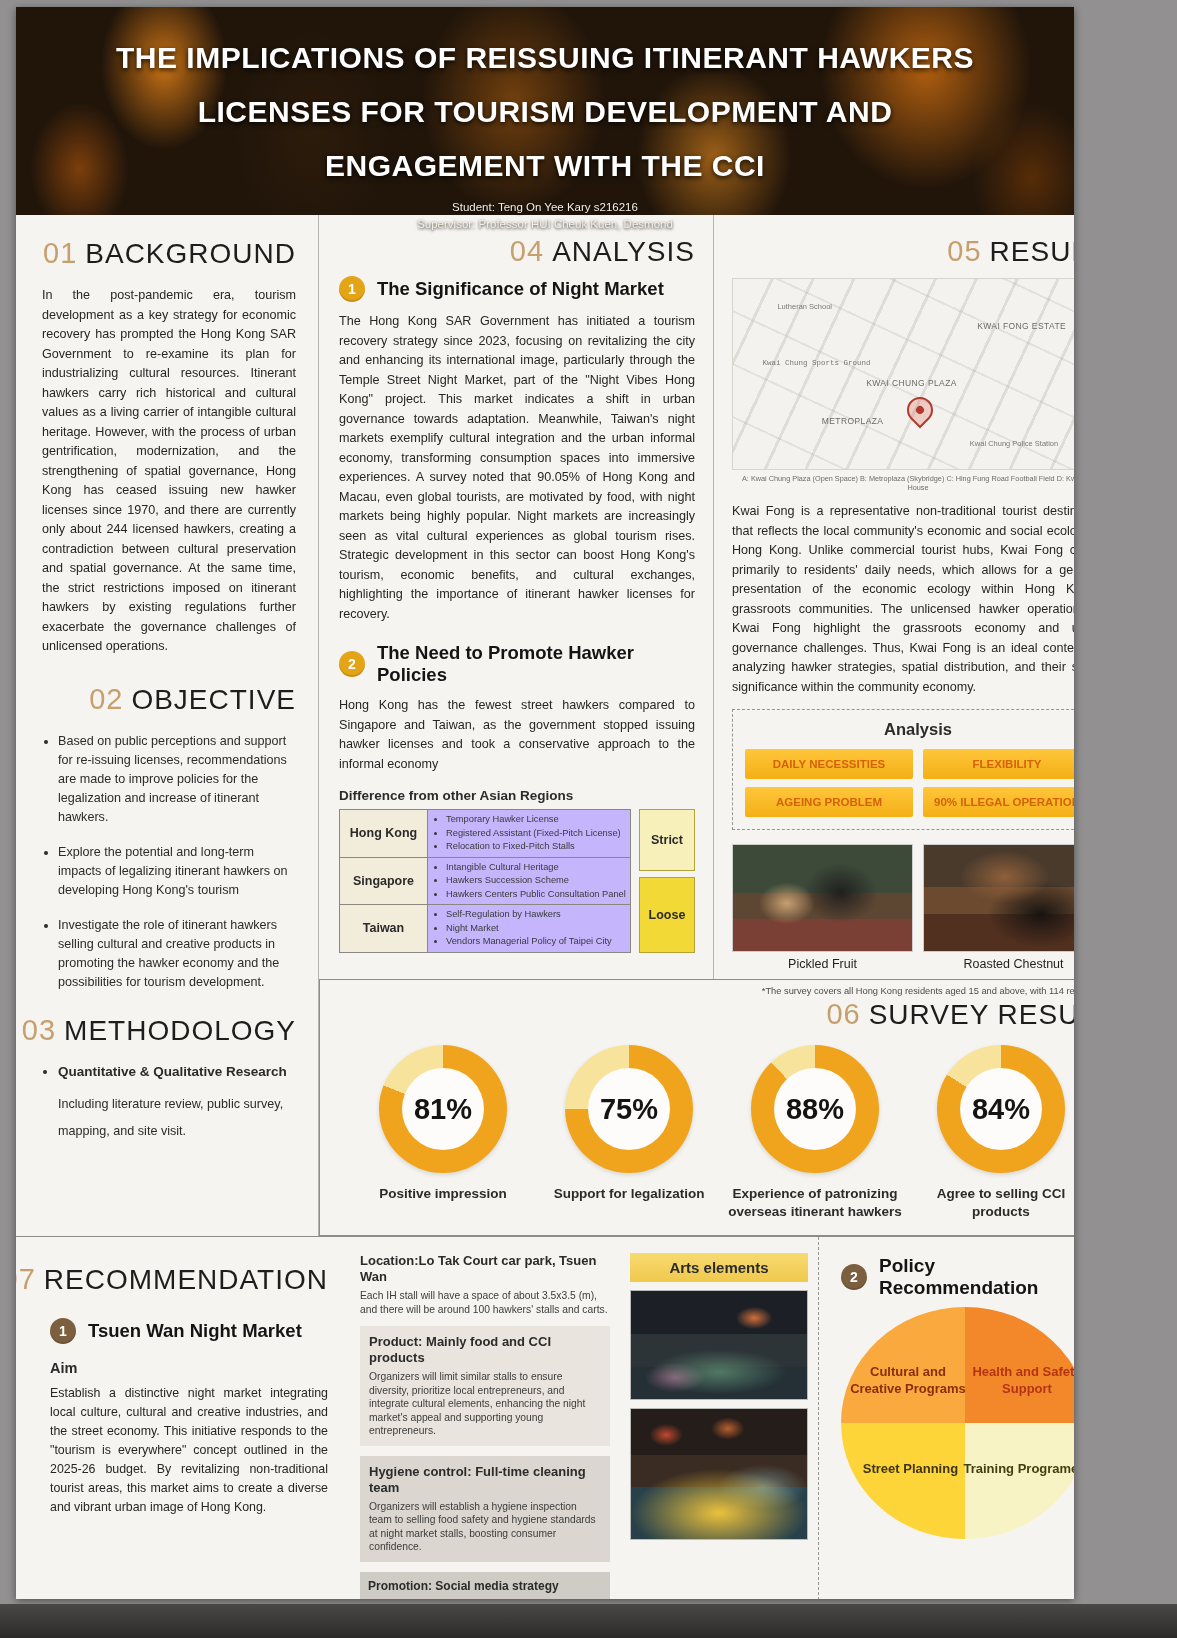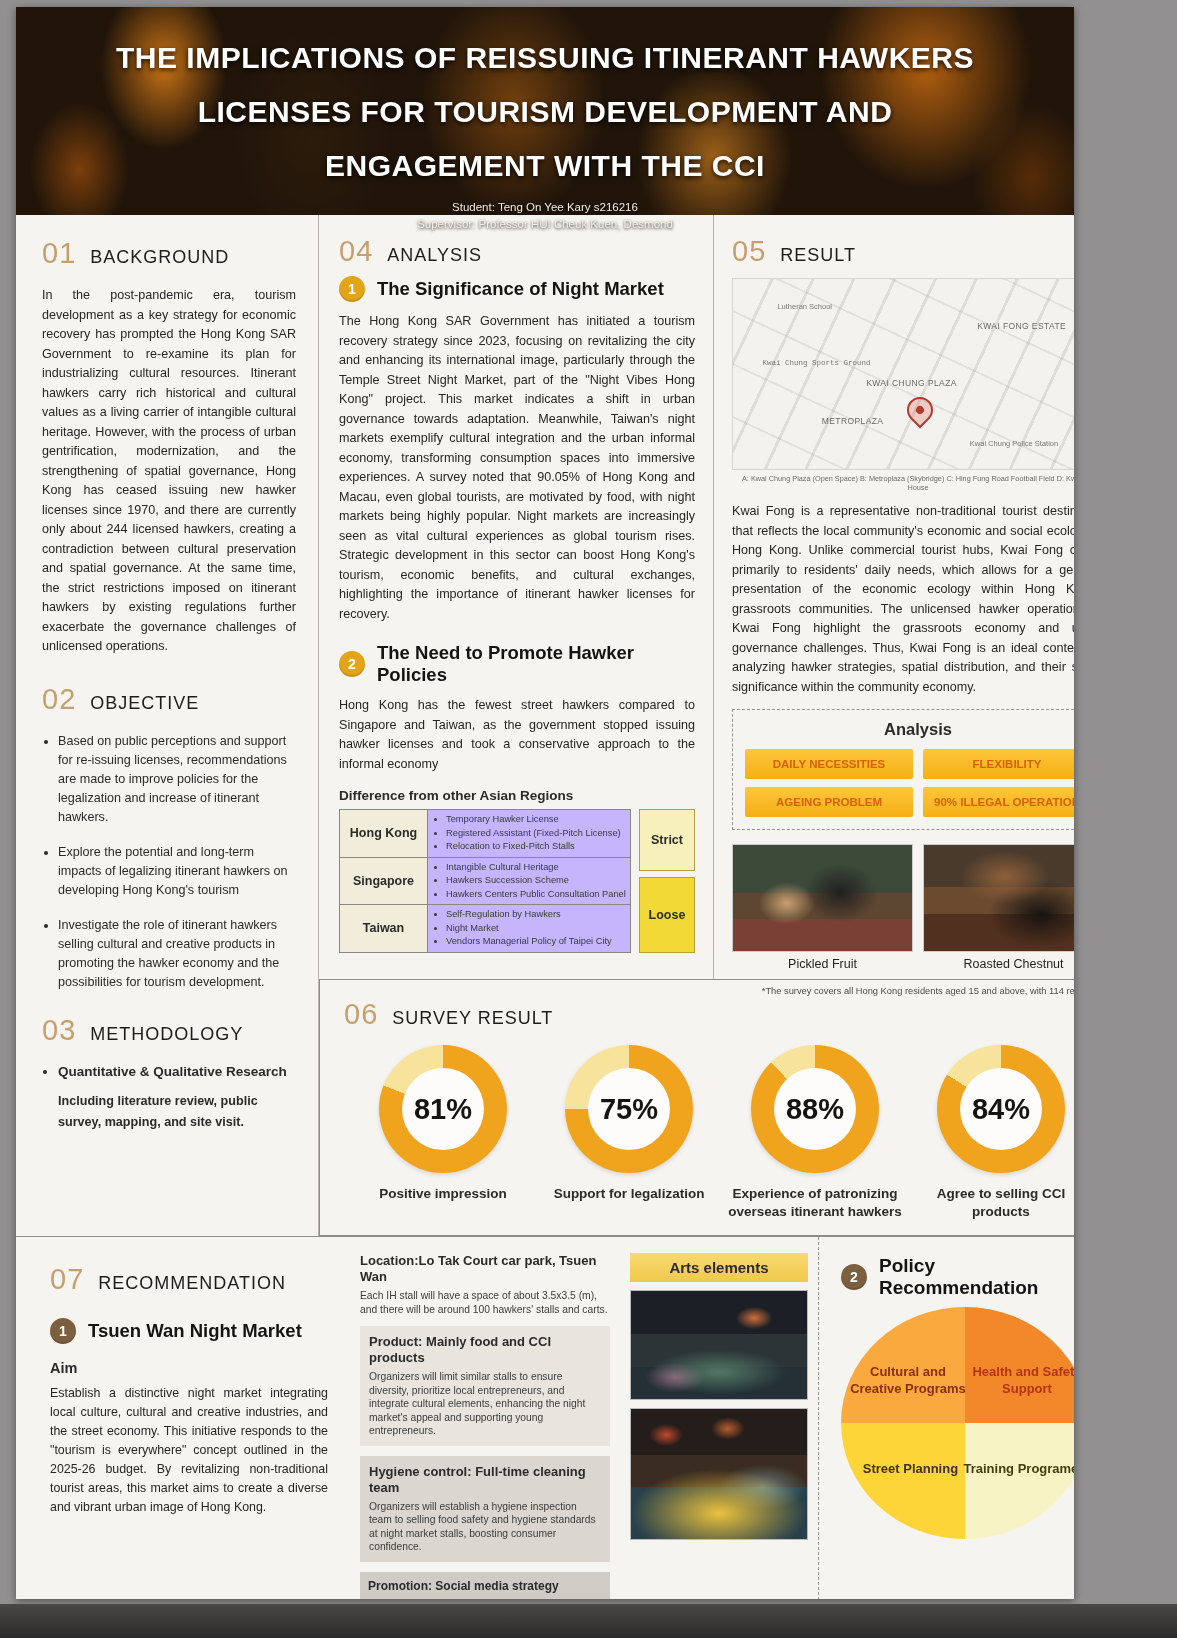--- a/index.html
+++ b/index.html
@@ -20,41 +20,41 @@
       radial-gradient(110px 130px at 66% 72%, rgba(255,155,35,.55), transparent 70%),
       radial-gradient(150px 170px at 86% 30%, rgba(235,125,18,.7), transparent 70%),
       radial-gradient(85px 105px at 96% 82%, rgba(95,48,8,.85), transparent 70%),
       #21150a;
   }
   .title-line { color:#fff; font-size:30px; font-weight:800; letter-spacing:.5px; line-height:54px; text-shadow:0 2px 5px rgba(0,0,0,.85); }
   .credit { color:#f5eee4; font-size:11.5px; line-height:17px; text-shadow:0 1px 3px rgba(0,0,0,.9); }
   .credit-wrap { margin-top:6px; }
 
   
-  .sec-head { display:flex; align-items:baseline; gap:14px; }
+  .sec-head { display:flex; align-items:baseline; gap:8px;justify-content:flex-end; }
   .sec-num { font-size:29px; color:#c59f6d; font-weight:400; letter-spacing:1px; }
-  .sec-title { font-size:18px; font-weight:500; letter-spacing:1px; color:#1d1d1d; }
+  .sec-title { font-size:28px; font-weight:500; letter-spacing:1px; color:#1d1d1d; }
   .just { text-align:justify; }
   p.body { font-size:12.6px; line-height:19.5px; color:#262626; }
 
   .badge { width:26px; height:26px; border-radius:50%; background:#e3a418; color:#fff; font-weight:700; font-size:14px;
            display:inline-flex; align-items:center; justify-content:center; box-shadow:inset 0 -2px 0 rgba(0,0,0,.12); flex:none; }
   .badge.brown { background:#7c5f3e; }
   .sub-head { display:flex; align-items:center; gap:12px; margin-bottom:10px; }
   .sub-title { font-size:18.5px; font-weight:700; color:#141414; }
 
   
   .top { display:grid; grid-template-columns:303px 1fr; }
   .leftcol { border-right:1.5px solid #b9b5ae; padding:22px 22px 0 26px; }
   .leftcol .sec-head { margin-bottom:16px; }
   .obj-list { margin:14px 0 0 16px; }
   .obj-list li { font-size:12.6px; line-height:19px; margin-bottom:16px; text-align:left; }
   .meth-bullet { margin:16px 0 0 16px; }
   .meth-bullet li { font-size:13.5px; font-weight:700; line-height:18px; }
-  .meth-body { font-size:12.6px; line-height:21px; margin:10px 0 0 16px;font-weight:bold; }
+  .meth-body { font-size:12.6px; line-height:27px; margin:10px 0 0 16px; }
 
   .rightwrap { display:flex; flex-direction:column; }
   .cols2 { display:grid; grid-template-columns:395px 1fr; flex:1; }
   .midcol { border-right:1.5px solid #b9b5ae; padding:20px 18px 8px 20px; }
   .rightcol { padding:20px 22px 8px 18px; }
   .midcol .sec-head { margin-bottom:8px; }
 
   
   .tbl-caption { font-size:13.5px; font-weight:700; margin:14px 0 6px; }
   .tbl-wrap { display:grid; grid-template-columns:1fr 56px; gap:0 8px; }

